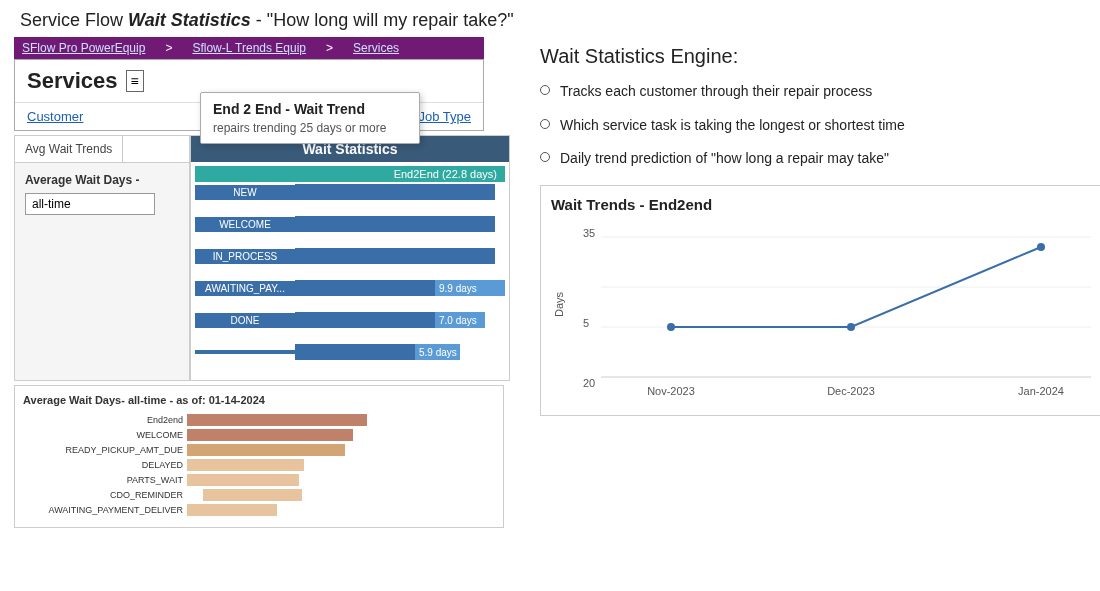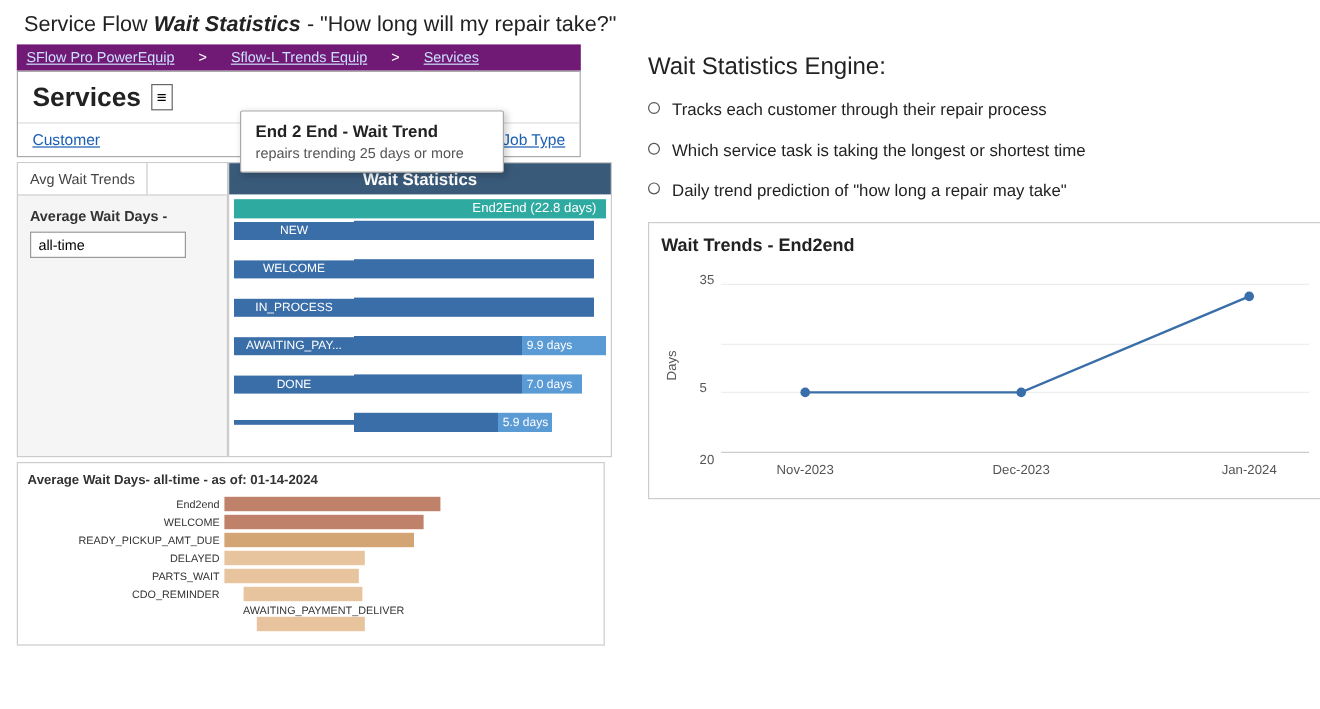--- a/index.html
+++ b/index.html
@@ -163,21 +163,21 @@
               <div style="height: 12px; width: 117px; background: rgb(232, 196, 158);"></div>
             </div>
             <div style="display: flex; align-items: center; margin-bottom: 3px;">
               <div style="font-size: 9px; color: rgb(51, 51, 51); width: 160px; text-align: right; margin-right: 4px;">PARTS_WAIT</div>
               <div style="height: 12px; width: 111.6px; background: rgb(232, 196, 158);"></div>
             </div>
             <div style="display: flex; align-items: center; margin-bottom: 3px; gap: 16px;">
               <div style="font-size: 9px; color: rgb(51, 51, 51); width: 160px; text-align: right; margin-right: 4px;">CDO_REMINDER</div>
               <div style="height: 12px; width: 99px; background: rgb(232, 196, 158);"></div>
             </div>
-            <div style="display: flex; align-items: center; margin-bottom: 3px; flex-direction: column;">
+            <div style="display: flex; align-items: center; margin-bottom: 3px;">
               <div style="font-size: 9px; color: rgb(51, 51, 51); width: 160px; text-align: right; margin-right: 4px;">AWAITING_PAYMENT_DELIVER</div>
               <div style="height: 12px; width: 90px; background: rgb(232, 196, 158);"></div>
             </div>
           </div>
       </div>
 
     </div>
 
     <div style="flex:1; padding: 8px 20px 0 30px;">
 

